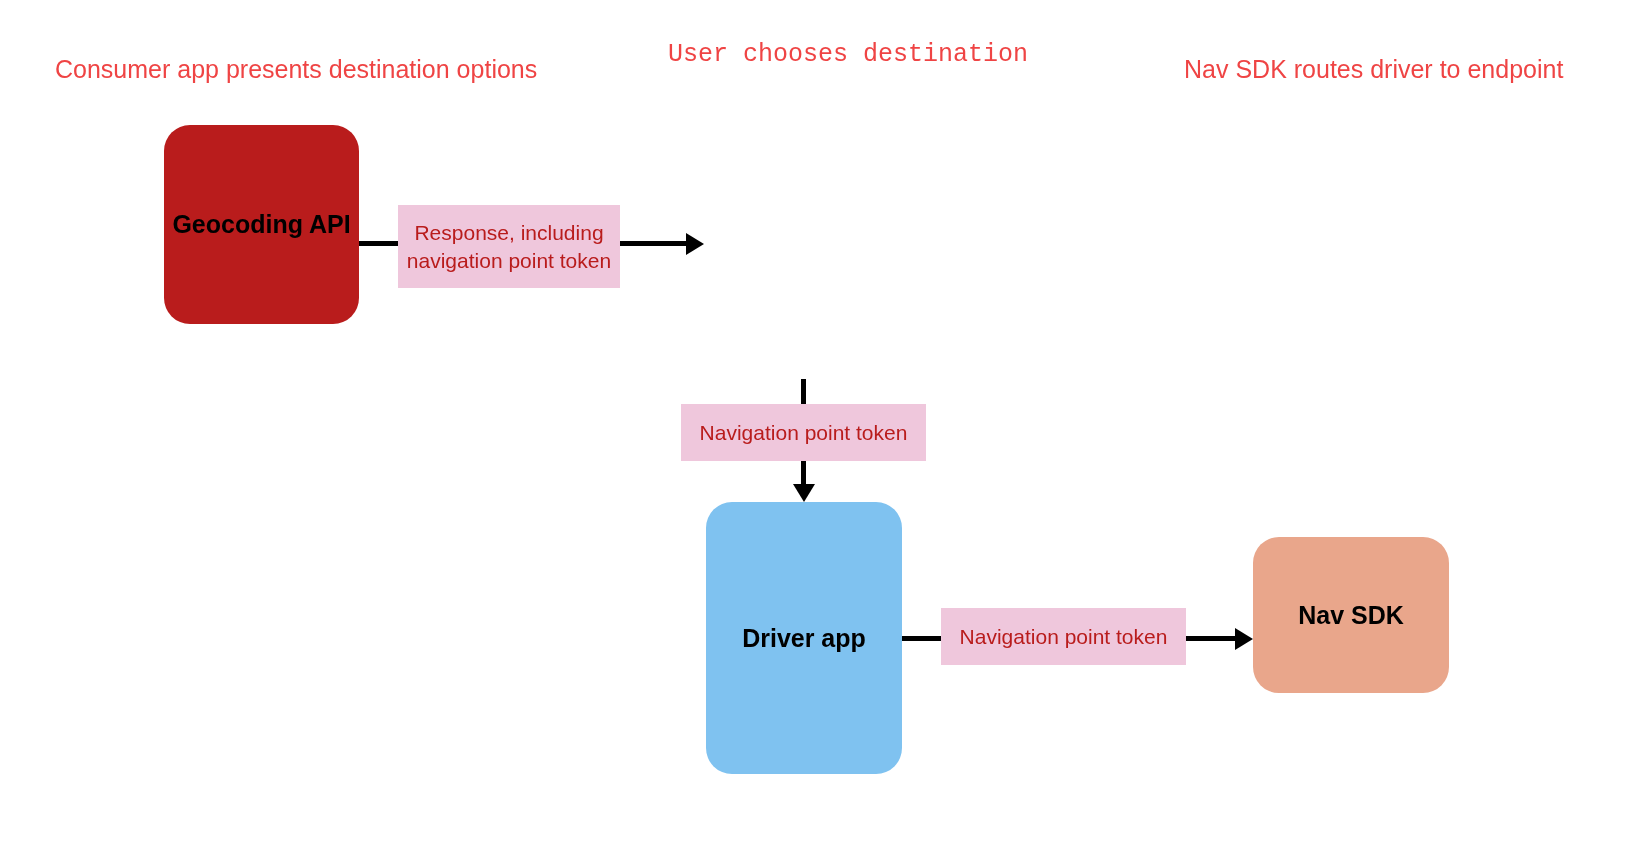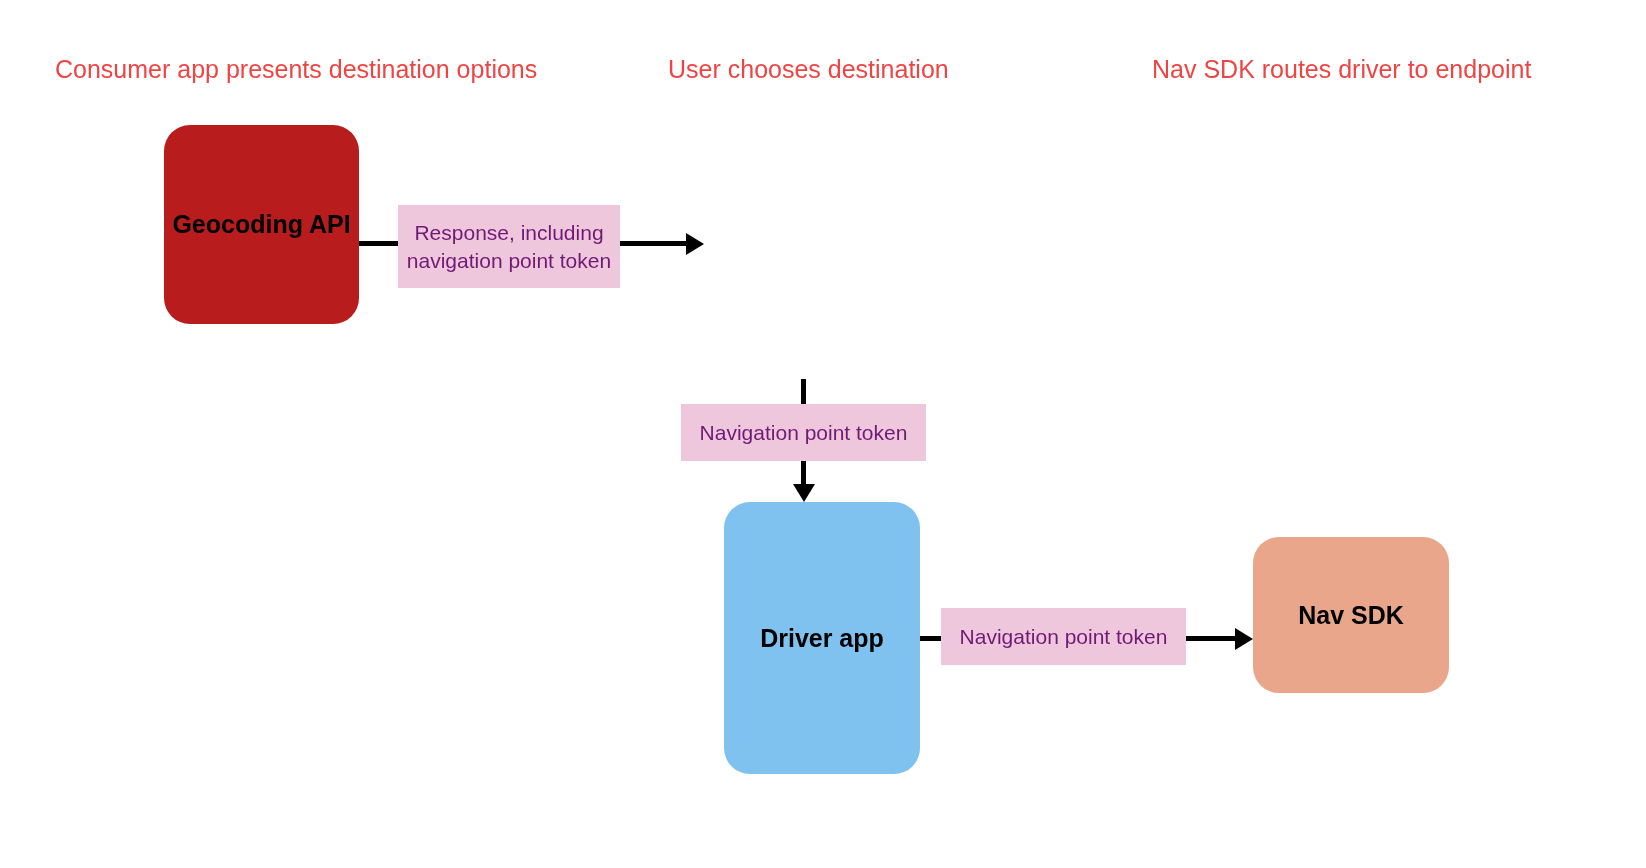--- a/index.html
+++ b/index.html
@@ -23,22 +23,22 @@
   
   .col-header {
     position: absolute;
     font-size: 25px;
     font-weight: 400;
     color: #ef4444;
     white-space: nowrap;
     line-height: 1;
   }
   #hdr-0 { left: 55px;   top: 57px; }
-  #hdr-1 { left: 668px;  top: 57px; }
-  #hdr-2 { left: 1152px; top: 57px; }
+  #hdr-1 { left: 668px;  top: 42px; font-family: Liberation Mono, monospace; }
+  #hdr-2 { left: 1184px; top: 57px; }
 
   
   .node {
     position: absolute;
     border-radius: 26px;
     display: flex;
     align-items: center;
     justify-content: center;
     box-sizing: border-box;
   }
@@ -55,21 +55,21 @@
     left: 164px;  top: 125px;
     width: 195px; height: 199px;
     background: #b91c1c;
   }
   #node-consumer {
     left: 706px;  top: 107px;
     width: 196px; height: 272px;
     background: #7fc2f0;
   }
   #node-driver {
-    left: 724px;  top: 502px;
+    left: 706px;  top: 502px;
     width: 196px; height: 272px;
     background: #7fc2f0;
   }
   #node-navsdk {
     left: 1253px; top: 537px;
     width: 196px; height: 156px;
     background: #e9a68b;
   }
 
   
@@ -120,21 +120,21 @@
     background: #efc7dc;
     display: flex;
     align-items: center;
     justify-content: center;
     box-sizing: border-box;
     z-index: 3;
   }
   .edge-label-text {
     font-size: 21px;
     font-weight: 400;
-    color: #701a75;
+    color: #b91c1c;
     text-align: center;
     line-height: 1.3;
   }
 
   #label-response {
     left: 398px; top: 205px;
     width: 222px; height: 83px;
     padding: 0 6px;
   }
   #label-navtoken-1 {

